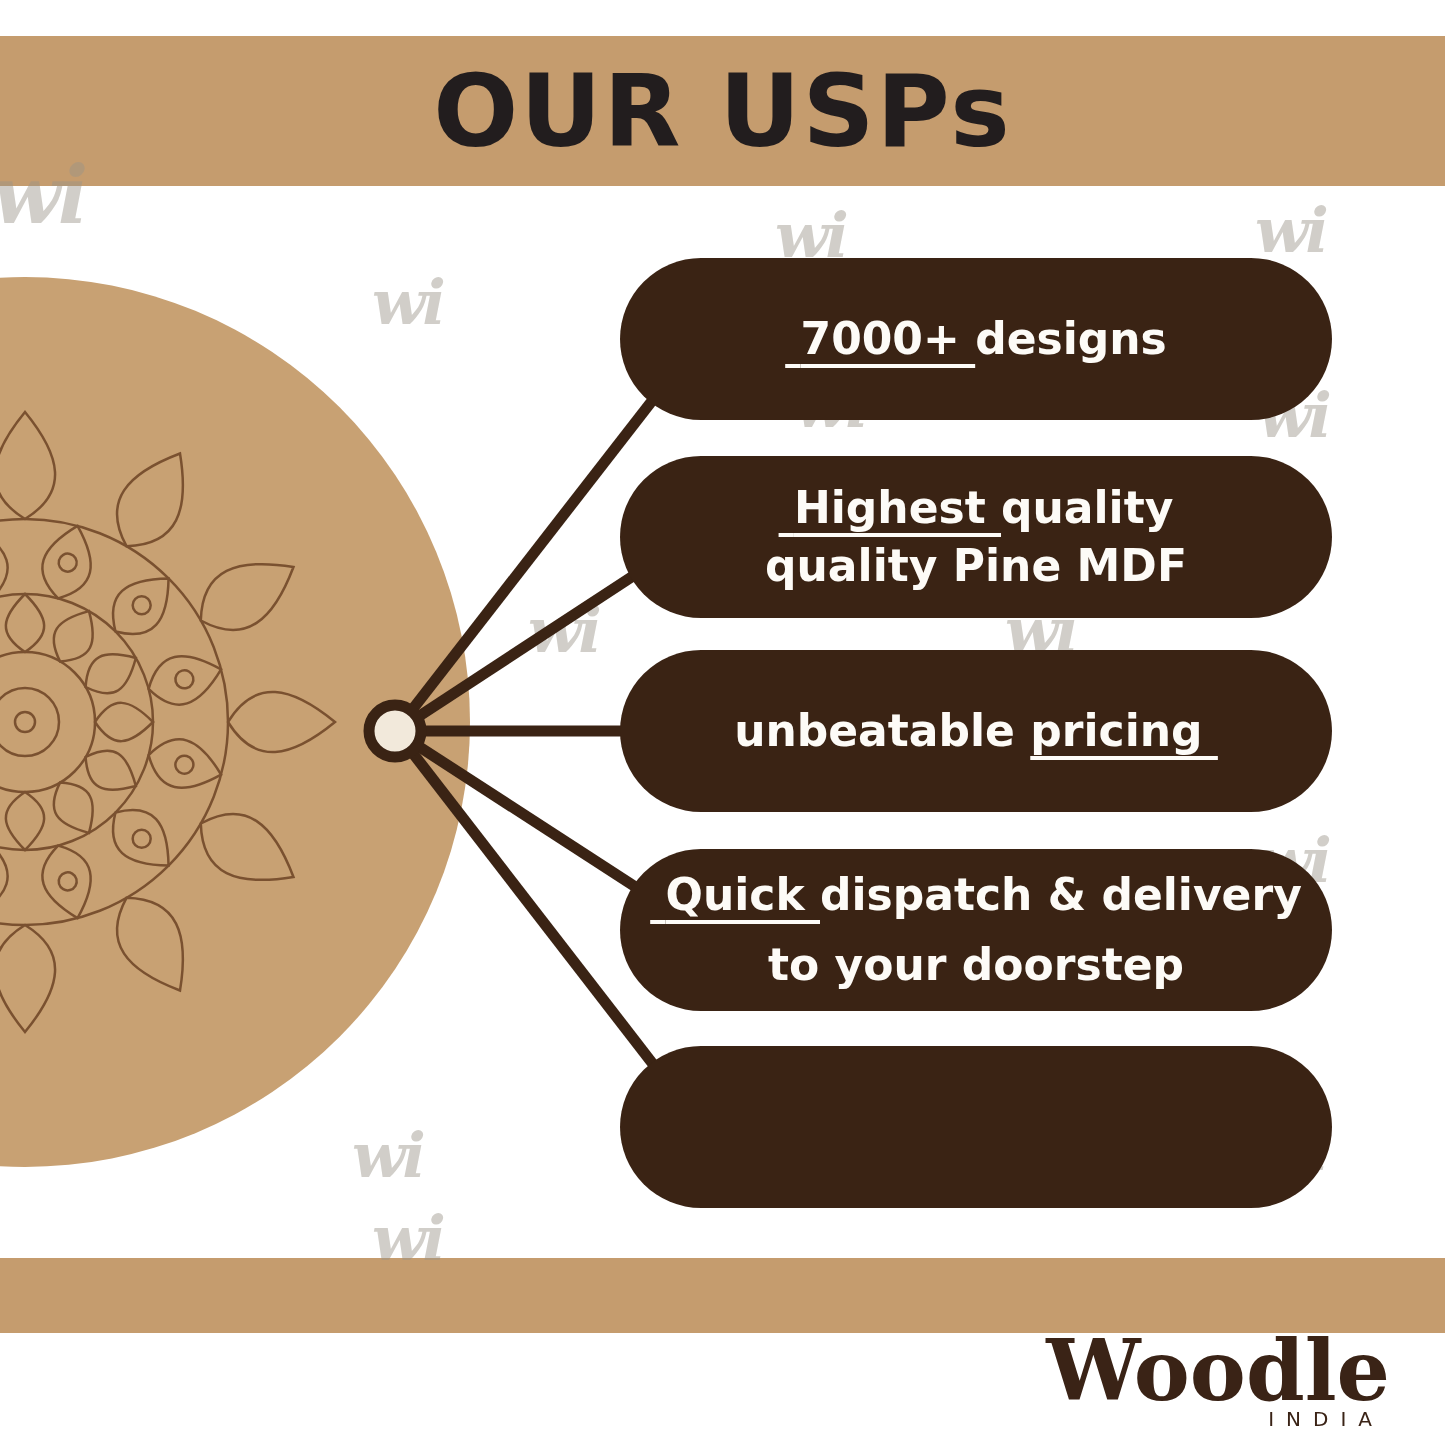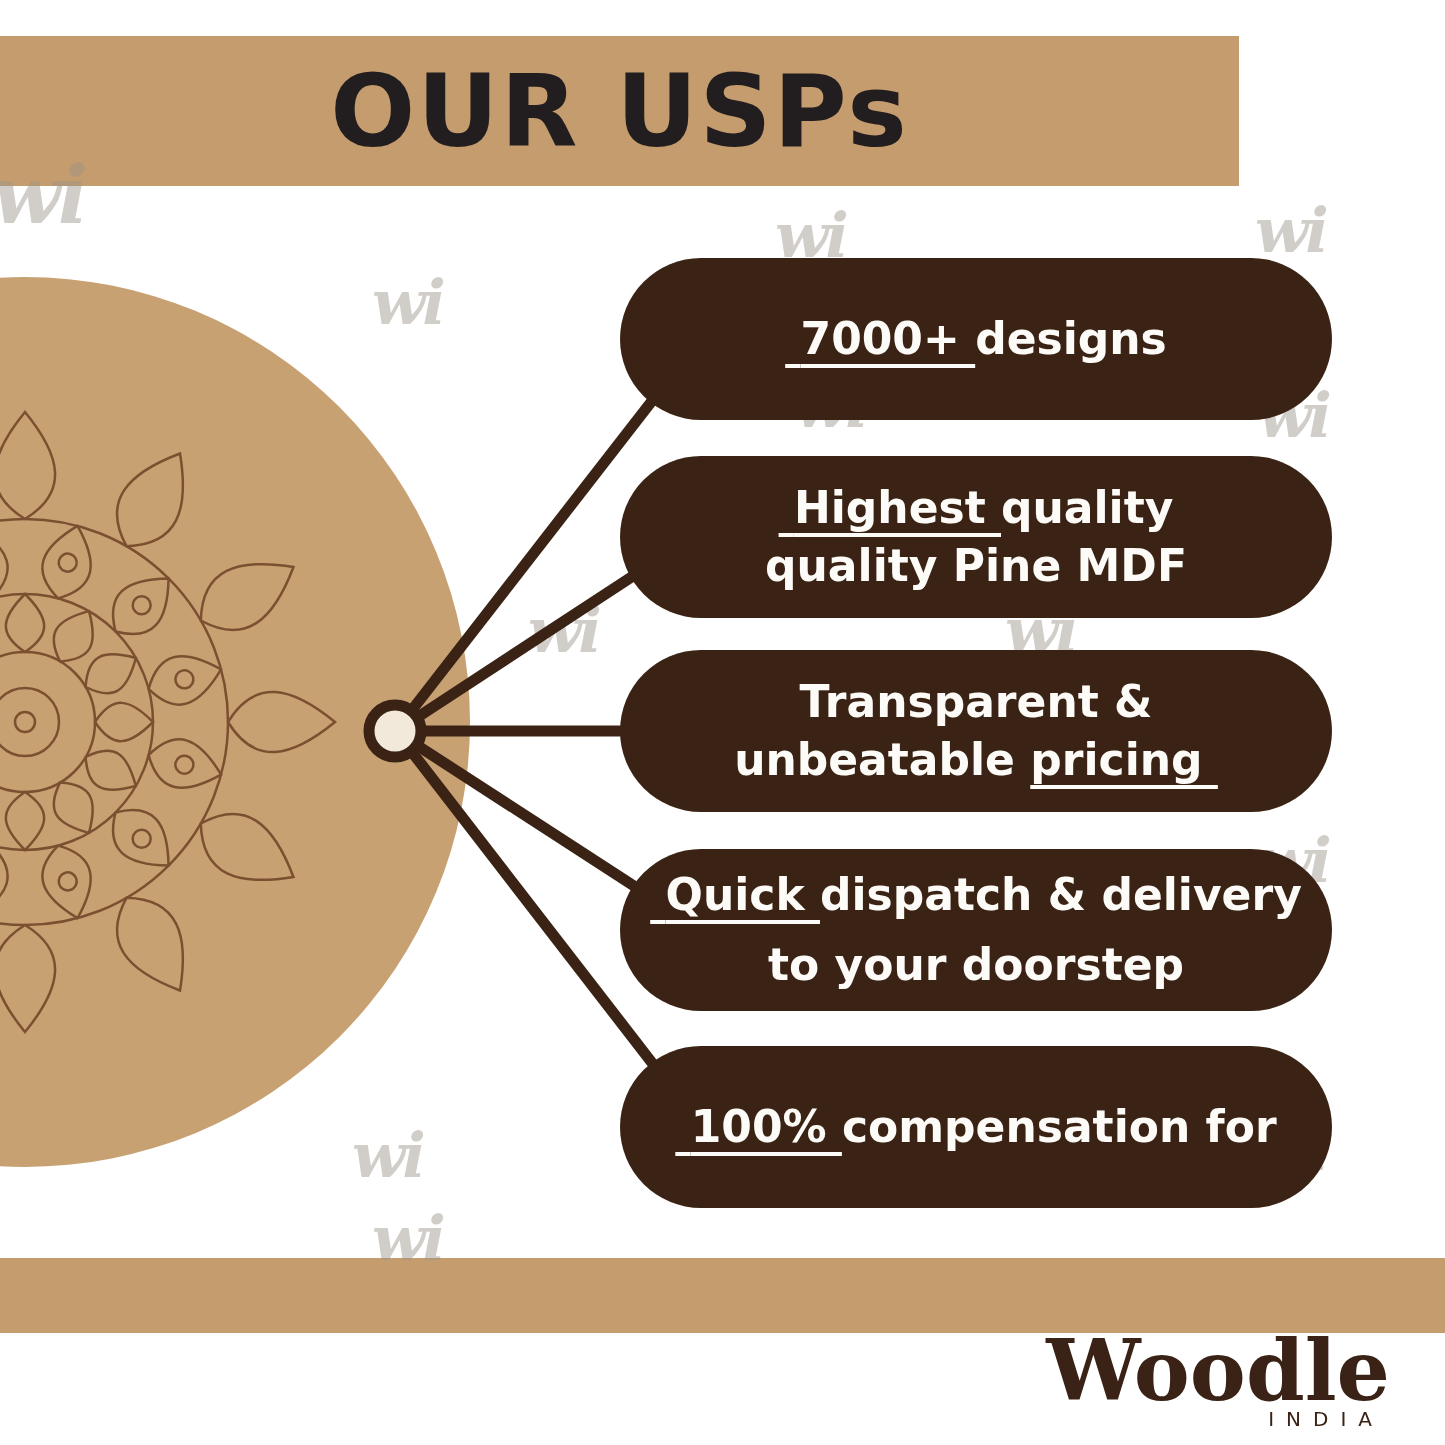--- a/index.html
+++ b/index.html
@@ -2,21 +2,21 @@
 <html><head>
 <meta charset="utf-8">
 <style>
   html,body{margin:0;padding:0;background:#ffffff;}
   .page{
     position:relative;width:1445px;height:1445px;overflow:hidden;
     background:#ffffff;font-family:"DejaVu Sans",sans-serif;
   }
   
   .band-top{
-    position:absolute;left:0;top:36px;width:1239px;height:150px;
+    position:absolute;left:0;top:36px;width:1445px;height:150px;
     background:#C59C6E;z-index:1;display:flex;align-items:center;justify-content:center;
   }
   .title{
     margin:0;font-size:100px;font-weight:700;color:#221D1E;letter-spacing:2px;
     font-family:"DejaVu Sans",sans-serif;
   }
   .band-bottom{
     position:absolute;left:0;top:1258px;width:1445px;height:75px;
     background:#C59C6E;z-index:1;
   }
@@ -167,29 +167,27 @@
 
   <div class="usp-list">
       <div class="pill">
         <div class="pill-line"><span class="u"> 7000+ </span><span>designs</span></div>
       </div>
       <div class="pill">
         <div class="pill-line"><span class="u"> Highest </span><span>quality</span></div>
         <div class="pill-line"><span>quality Pine MDF</span></div>
       </div>
       <div class="pill">
-        <div class="pill-line"><span>Transparent &amp;</span></div>
         <div class="pill-line"><span>unbeatable </span><span class="u">pricing </span></div>
       </div>
       <div class="pill">
         <div class="pill-line"><span class="u"> Quick </span><span>dispatch &amp; delivery</span></div>
         <div class="pill-line"><span>to your doorstep</span></div>
       </div>
       <div class="pill">
-        <div class="pill-line"><span class="u"> 100% </span><span>compensation for</span></div>
       </div>
     </div>
 
   <div class="band-bottom"></div>
 
   <div class="footer">
     <div class="brand">
       <div class="brand-name">Woodle</div>
       <div class="brand-country">INDIA</div>
     </div>

